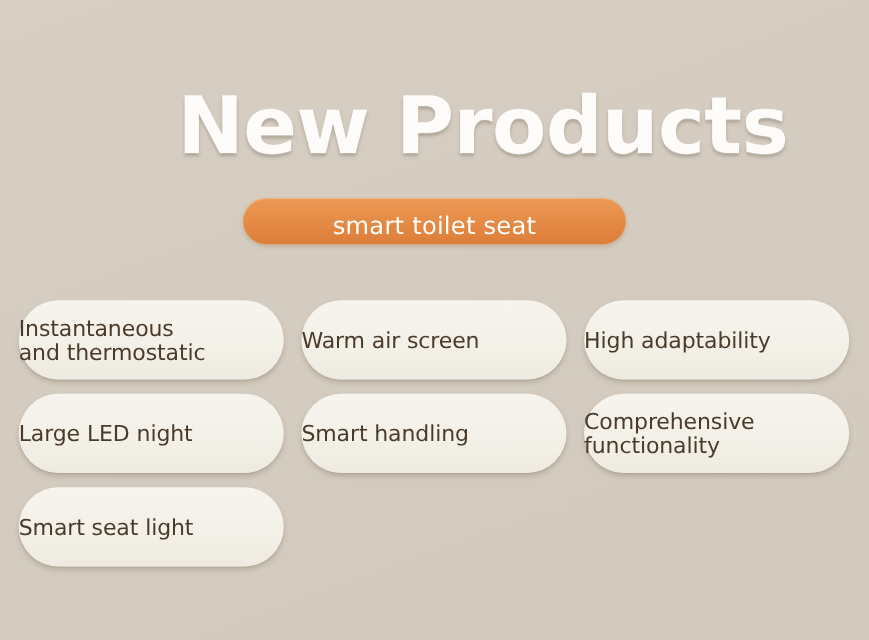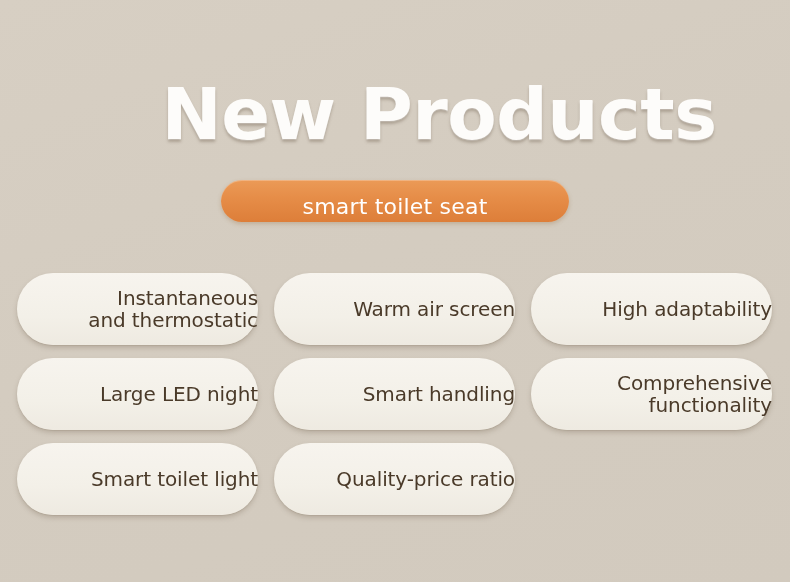--- a/index.html
+++ b/index.html
@@ -105,21 +105,21 @@
     align-items: center;
     justify-content: center;
     box-sizing: border-box;
   }
 
   .feature-label {
     font-family: "DejaVu Sans", sans-serif;
     font-size: 20px;
     line-height: 1.12;
     color: #4a3a29;
-    text-align: right;
+    text-align: left;
     white-space: pre-line;
     letter-spacing: -0.1px;
     width: 268px;     
     margin: 0;
   }
 
   .feature-label.two-line {
     font-size: 20px;
     line-height: 1.1;
   }
@@ -162,21 +162,18 @@
     <div class="feature-pill">
       <span class="feature-label">Smart handling</span>
     </div>
 
     <div class="feature-pill">
       <span class="feature-label two-line">Comprehensive
 functionality</span>
     </div>
 
     <div class="feature-pill">
-      <span class="feature-label">Smart toilet light</span>
+      <span class="feature-label">Smart seat light</span>
     </div>
 
-    <div class="feature-pill">
-      <span class="feature-label">Quality-price ratio</span>
-    </div>
 
   </div>
 </div>
 
 </body></html>

